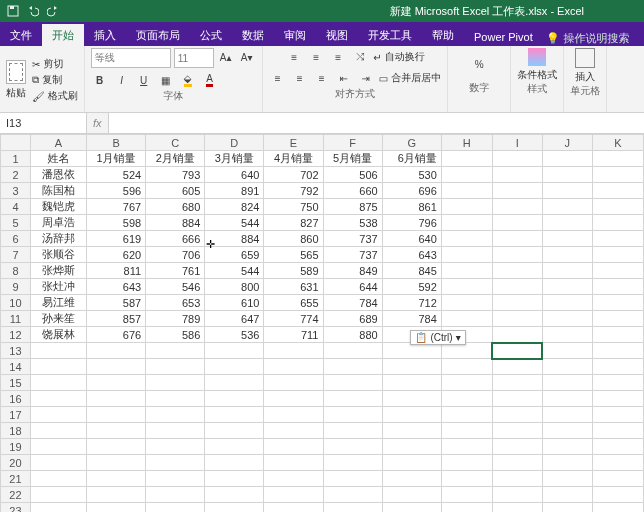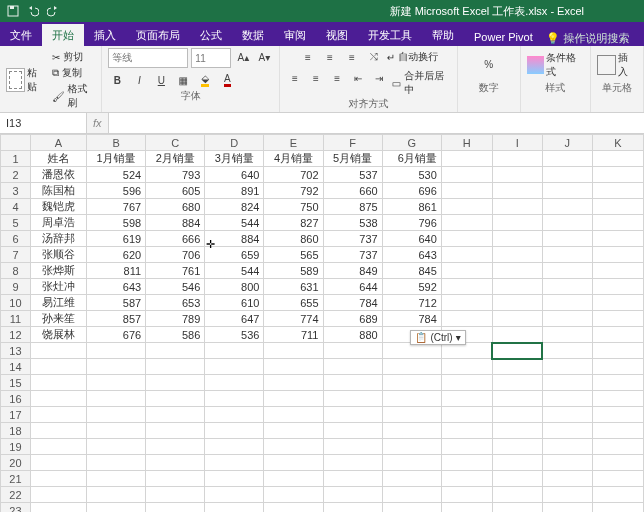--- a/index.html
+++ b/index.html
@@ -9,21 +9,21 @@
   .title{flex:1;text-align:right;font-size:11px}
   .tabs{background:#4c1d95;height:24px;display:flex;align-items:flex-end}
   .tab{padding:4px 10px 3px;color:#fff;font-size:11px}
   .tab.active{background:#f3f3f3;color:#1e7145}
   .tab.file{color:#fff;font-weight:normal}
   .tell{margin-left:4px;color:#cfe6d5;font-size:11px;display:flex;align-items:center;gap:3px}
   .ribbon{height:66px;background:#f3f3f3;border-bottom:1px solid #d0d0d0;display:flex;overflow:hidden}
   .rgroup{border-right:1px solid #e0e0e0;padding:2px 6px 0;display:flex;flex-direction:column;justify-content:space-between;align-items:center}
   .rgroup .body{display:flex;gap:6px;align-items:center;flex:1}
   .rgroup .label{font-size:10px;color:#666;text-align:center;padding-bottom:17px}
-  .bigbtn{display:flex;flex-direction:row;align-items:center;font-size:10px;gap:2px}
+  .bigbtn{display:flex;flex-direction:column;align-items:center;font-size:10px;gap:2px}
   .bigbtn .ic{width:18px;height:22px;background:#fff;border:1px solid #b0b0b0;position:relative}
   .bigbtn .ic.paste::after{content:"";position:absolute;inset:2px;border:1px dashed #888}
   .mini{font-size:10px;display:flex;align-items:center;gap:3px}
   .fontsel{border:1px solid #bbb;height:18px;width:72px;background:#fff;font-size:10px;display:flex;align-items:center;padding:0 3px;color:#777}
   .fontsz{border:1px solid #bbb;height:18px;width:32px;background:#fff;font-size:10px;display:flex;align-items:center;padding:0 3px;color:#777}
   .btnrow{display:flex;gap:4px}
   .sq{width:16px;height:16px;border:1px solid transparent;display:flex;align-items:center;justify-content:center;font-size:10px;color:#444}
   .namebox{height:20px;display:flex;align-items:center;border-bottom:1px solid #d0d0d0;background:#f3f3f3}
   .nb{width:74px;border-right:1px solid #d0d0d0;height:100%;display:flex;align-items:center;padding:0 6px;background:#fff;font-size:11px}
   .fx{padding:0 6px;color:#888;font-style:italic}
@@ -226,21 +226,21 @@
         </tr>
       </tbody>
       <tbody>
         <tr>
           <th class="rowhdr">2</th>
           <td class="colA name">潘恩依</td>
           <td class="colN">524</td>
           <td class="colN">793</td>
           <td class="colN">640</td>
           <td class="colN">702</td>
-          <td class="colN">537</td>
+          <td class="colN">506</td>
           <td class="colN">530</td>
           <td class="colE"></td>
           <td class="colE"></td>
           <td class="colE"></td>
           <td class="colE"></td>
         </tr>
       </tbody>
       <tbody>
         <tr>
           <th class="rowhdr">3</th>

